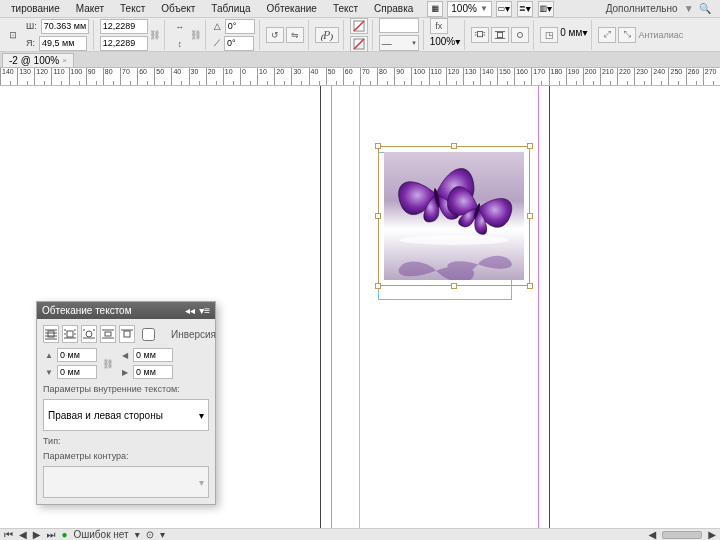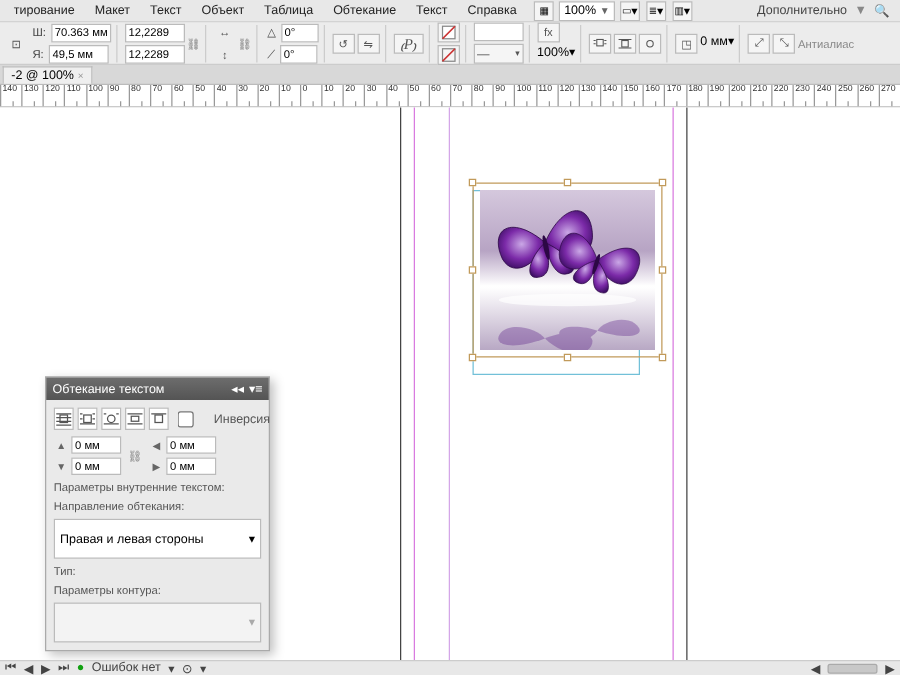--- a/index.html
+++ b/index.html
@@ -394,21 +394,20 @@
               <span class="off-icon">◀</span>
               <input class="off-input" value="0 мм" style="">
             </div>
           <div class="off-item">
               <span class="off-icon">▶</span>
               <input class="off-input" value="0 мм" style="">
             </div>
         </div>
       </div>
       <div class="sec-label">Параметры внутренние текстом:</div>
-      <div class="sec-label">Направление обтекания:</div>
       <div class="combo-full">
           <span>Правая и левая стороны</span>
           <span class="chev">▾</span>
         </div>
       <div class="sec-label">Тип:</div>
       <div class="sec-label">Параметры контура:</div>
       <div class="combo-full disabled">
           <span></span>
           <span class="chev">▾</span>
         </div>

